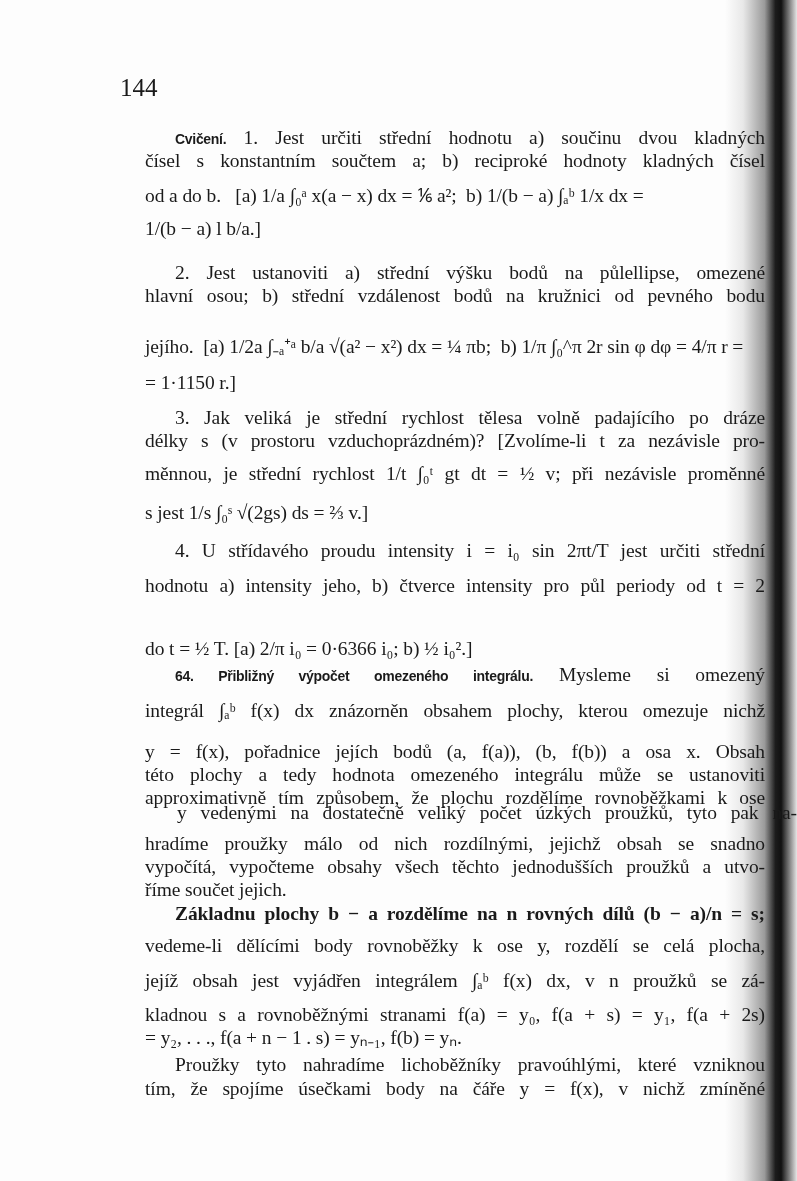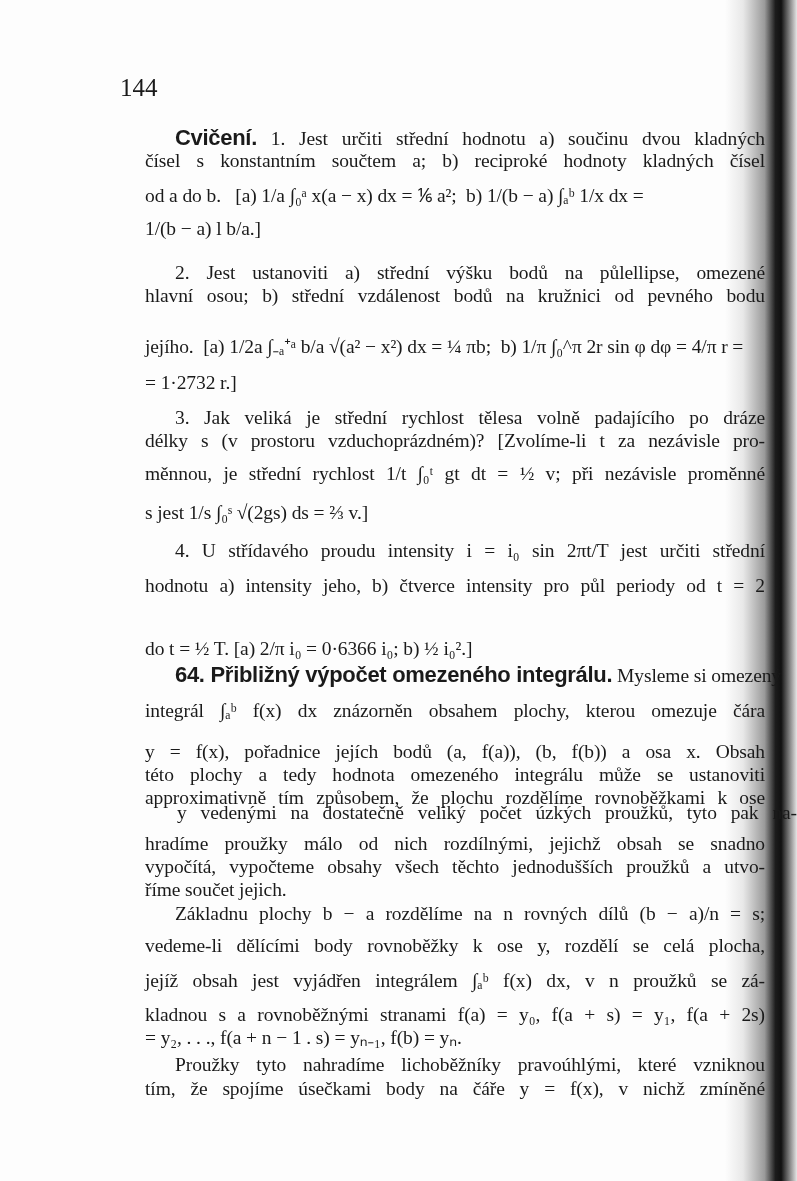--- a/index.html
+++ b/index.html
@@ -15,21 +15,21 @@
   }
   .page { position:absolute; left:145px; top:0; width:620px; }
   .pagenum { position:absolute; left:120px; top:74px; font-size:25px; font-family:"Liberation Serif",serif; }
   .line {
     position:absolute; left:0; width:620px; white-space:nowrap;
     font-family:"Liberation Serif",serif; font-size:19.5px; line-height:22px;
     letter-spacing:-0.1px;
   }
   .just { text-align:justify; text-align-last:justify; }
   .indent { padding-left:30px; box-sizing:border-box; }
-  .bold { font-family:"Liberation Sans",sans-serif; font-weight:bold; font-size:22px; letter-spacing:-0.3px; }
+  .bold { font-family:"Liberation Sans",sans-serif; font-weight:bold; font-size:14px; letter-spacing:-0.3px; }
 </style>
 </head>
 <body>
 
 <div class="edge-shadow"></div>
 
 <div class="pagenum">144</div>
 
 <div class="page">
 
@@ -49,51 +49,51 @@
   <div class="line just indent" style="top:262px;">
     <span>2.</span>
     <span>Jest ustanoviti a) střední výšku bodů na půlellipse, omezené</span>
   </div>
   <div class="line just" style="top:285px;">hlavní osou; b) střední vzdálenost bodů na kružnici od pevného bodu</div>
   <div class="line" style="top:336px;">
     <span>jejího.</span>
     &nbsp;<span>[a) 1/2a ∫₋ₐ⁺ᵃ b/a √(a² − x²) dx = ¼ πb;</span>
     &nbsp;<span>b) 1/π ∫₀^π 2r sin φ dφ = 4/π r =</span>
   </div>
-  <div class="line" style="top:372px;">= 1·2732 r.]</div>
+  <div class="line" style="top:372px;">= 1·1150 r.]</div>
 
   <div class="line just indent" style="top:407px;">
     <span>3.</span>
     <span>Jak veliká je střední rychlost tělesa volně padajícího po dráze</span>
   </div>
   <div class="line just" style="top:430px;">délky s (v prostoru vzduchoprázdném)? [Zvolíme-li t za nezávisle pro-</div>
   <div class="line just" style="top:463px;">měnnou, je střední rychlost 1/t ∫₀ᵗ gt dt = ½ v; při nezávisle proměnné</div>
   <div class="line" style="top:502px;">s jest 1/s ∫₀ˢ √(2gs) ds = ⅔ v.]</div>
 
   <div class="line just indent" style="top:540px;">
     <span>4.</span>
     <span>U střídavého proudu intensity i = i₀ sin 2πt/T jest určiti střední</span>
   </div>
   <div class="line just" style="top:575px;">hodnotu a) intensity jeho, b) čtverce intensity pro půl periody od t = 2</div>
   <div class="line" style="top:606px;margin-top:32px;">do t = ½ T. [a) 2/π i₀ = 0·6366 i₀; b) ½ i₀².]</div>
 
   <div class="line just indent" style="top:664px;">
     <span class="bold">64. Přibližný výpočet omezeného integrálu.</span>
     <span>Mysleme si omezený</span>
   </div>
-  <div class="line just" style="top:700px;">integrál ∫ₐᵇ f(x) dx znázorněn obsahem plochy, kterou omezuje čára</div>
+  <div class="line just" style="top:700px;">integrál ∫ₐᵇ f(x) dx znázorněn obsahem plochy, kterou omezuje nichž</div>
   <div class="line just" style="top:741px;">y = f(x), pořadnice jejích bodů (a, f(a)), (b, f(b)) a osa x. Obsah</div>
   <div class="line just" style="top:764px;">této plochy a tedy hodnota omezeného integrálu může se ustanoviti</div>
   <div class="line just" style="top:787px;">approximativně tím způsobem, že plochu rozdělíme rovnoběžkami k ose</div>
   <div class="line just" style="top:802px;margin-left:32px;">y vedenými na dostatečně veliký počet úzkých proužků, tyto pak na-</div>
   <div class="line just" style="top:833px;">hradíme proužky málo od nich rozdílnými, jejichž obsah se snadno</div>
   <div class="line just" style="top:856px;">vypočítá, vypočteme obsahy všech těchto jednodušších proužků a utvo-</div>
   <div class="line" style="top:879px;">říme součet jejich.</div>
 
-  <div class="line just indent" style="top:903px;">Základnu plochy b − a rozdělíme na n rovných dílů (b − a)/n = s;</div>
+  <div class="line just indent" style="top:903px;font-weight:bold;">Základnu plochy b − a rozdělíme na n rovných dílů (b − a)/n = s;</div>
   <div class="line just" style="top:935px;">vedeme-li dělícími body rovnoběžky k ose y, rozdělí se celá plocha,</div>
   <div class="line just" style="top:970px;">jejíž obsah jest vyjádřen integrálem ∫ₐᵇ f(x) dx, v n proužků se zá-</div>
   <div class="line just" style="top:1004px;">kladnou s a rovnoběžnými stranami f(a) = y₀, f(a + s) = y₁, f(a + 2s)</div>
   <div class="line" style="top:1027px;">= y₂, . . ., f(a + n − 1 . s) = yₙ₋₁, f(b) = yₙ.</div>
 
   <div class="line just indent" style="top:1054px;">Proužky tyto nahradíme lichoběžníky pravoúhlými, které vzniknou</div>
   <div class="line just" style="top:1078px;">tím, že spojíme úsečkami body na čáře y = f(x), v nichž zmíněné</div>
 </div>
 
 </body></html>

